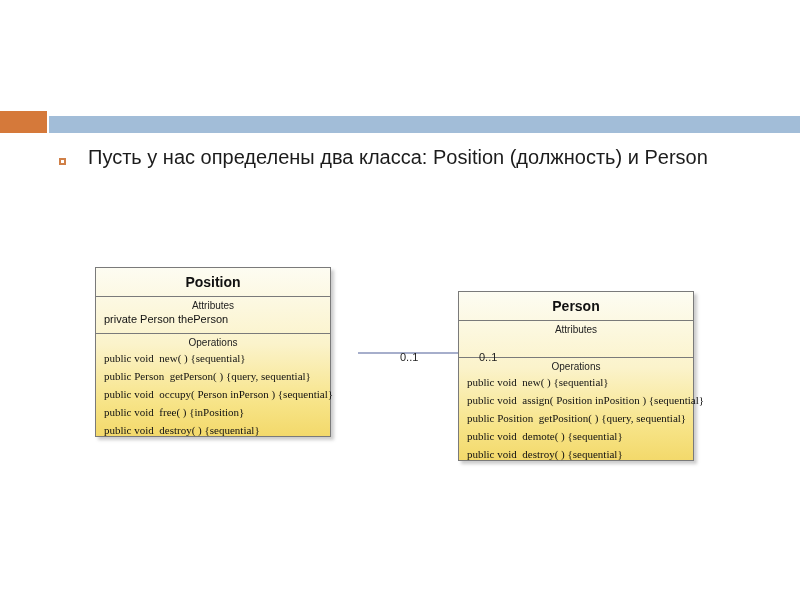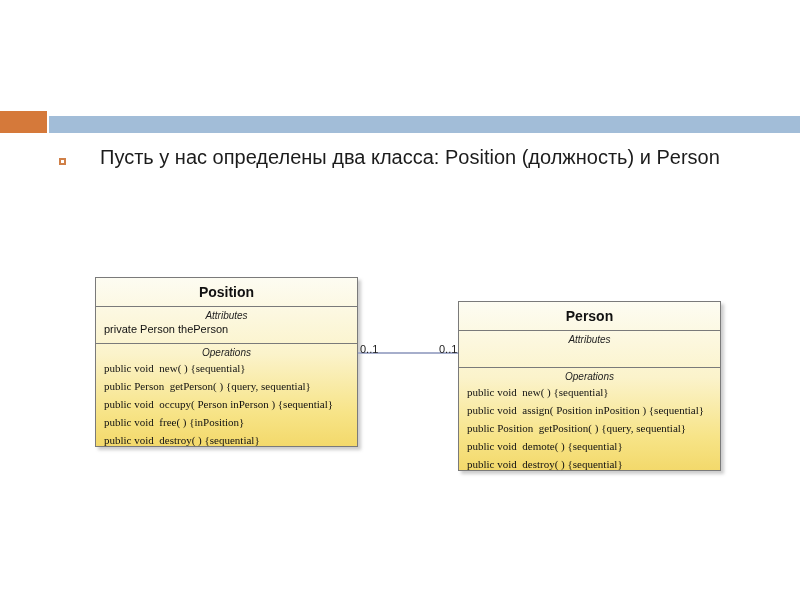--- a/index.html
+++ b/index.html
@@ -23,52 +23,52 @@
   
   .accent-orange { position:absolute; left:0; top:111px; width:47px; height:22px; background:#d5793a; }
   .accent-blue   { position:absolute; left:49px; top:116px; width:751px; height:17px; background:#a2bdd8; z-index:1; }
 
   
   .bullet-marker {
     position:absolute; left:59px; top:158px; width:7px; height:7px;
     border:2px solid #d08048; box-sizing:border-box; background:transparent;
   }
   .body-text {
-    position:absolute; left:100px; top:144px; width:690px;
+    position:absolute; left:88px; top:144px; width:690px;
     font-size:20px; line-height:27px; color:#1c1c1c;
   }
 
   
   .uml-class {
-    position:absolute; top:277px; width:263px; height:170px;
+    position:absolute; top:267px; width:236px; height:170px;
     border:1px solid #7a7a7a; box-sizing:border-box;
     background:linear-gradient(180deg, #fdfcf2 0%, #fbf3cb 45%, #f7e488 80%, #f3d96b 100%);
     box-shadow:3px 3px 3px rgba(130,130,130,0.40);
   }
   .uml-class.pos { left:95px; }
   .uml-class.per { left:458px;margin-top:24px; }
 
   .uml-header {
     height:29px; border-bottom:1px solid #7a7a7a; box-sizing:border-box;
     text-align:center; font-weight:bold; font-size:14px; line-height:28px; color:#111;
   }
   .uml-attrs { height:37px; border-bottom:1px solid #7a7a7a; box-sizing:border-box; }
   .sec-label {
-    font-size:10px; font-style:italic; text-align:center;
+    font-size:10px; text-align:center;
     line-height:12px; padding-top:3px; color:#222;
   }
   .mem-line {
     font-size:11px; line-height:14px; padding-left:8px;
     white-space:pre; color:#111;
   }
   .uml-ops .mem-line { line-height:18px;font-family:Liberation Serif, serif; }
 
   
   .assoc-line { position:absolute; left:358px; top:352px; width:100px; height:2px; background:#a6aecb; }
-  .mult { position:absolute; top:343px; font-size:11px; color:#222; }
+  .mult { position:absolute; top:351px; font-size:11px; color:#222;margin-left:40px; }
   .mult.left  { left:360px; }
   .mult.right { left:439px; }
 </style>
 </head>
 <body>
 
 <div class="slide">
 
 
   <div class="accent-orange"></div>

